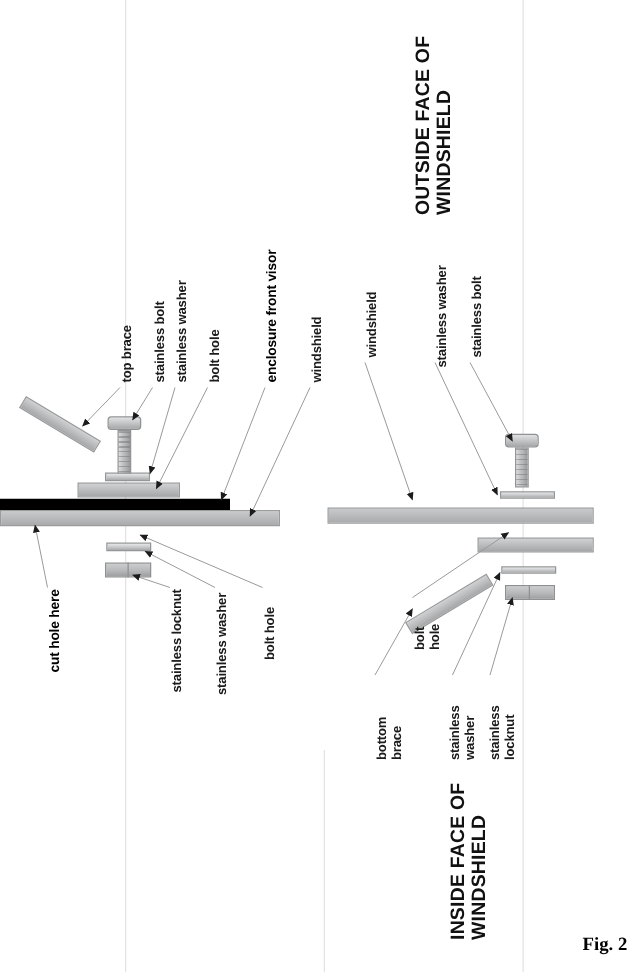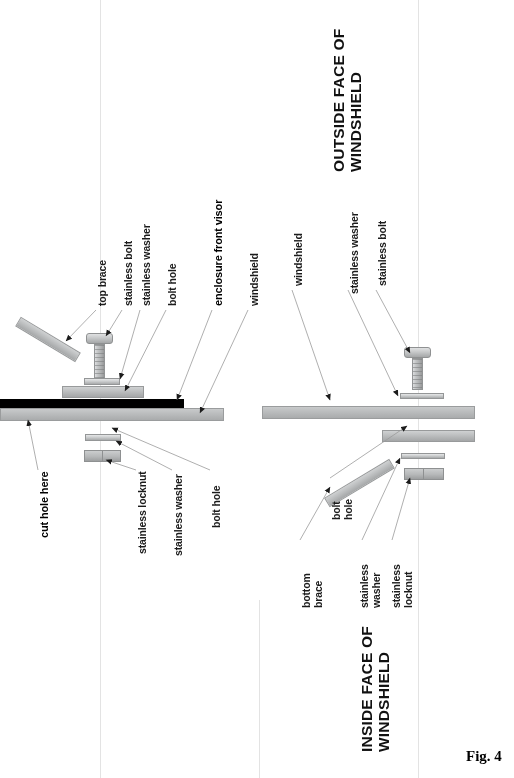--- a/index.html
+++ b/index.html
@@ -257,15 +257,15 @@
   <div class="lbl heading" style="left:330px; top:172px;">
     <div>OUTSIDE FACE OF</div>
     <div>WINDSHIELD</div>
   </div>
 
   <div class="lbl heading" style="left:358px; top:752px;">
     <div>INSIDE FACE OF</div>
     <div>WINDSHIELD</div>
   </div>
 
-  <div class="figlabel" style="left:466px; top:748px;">Fig. 4</div>
+  <div class="figlabel" style="left:466px; top:748px;">Fig. 2</div>
 
 </div>
 
 </body></html>

